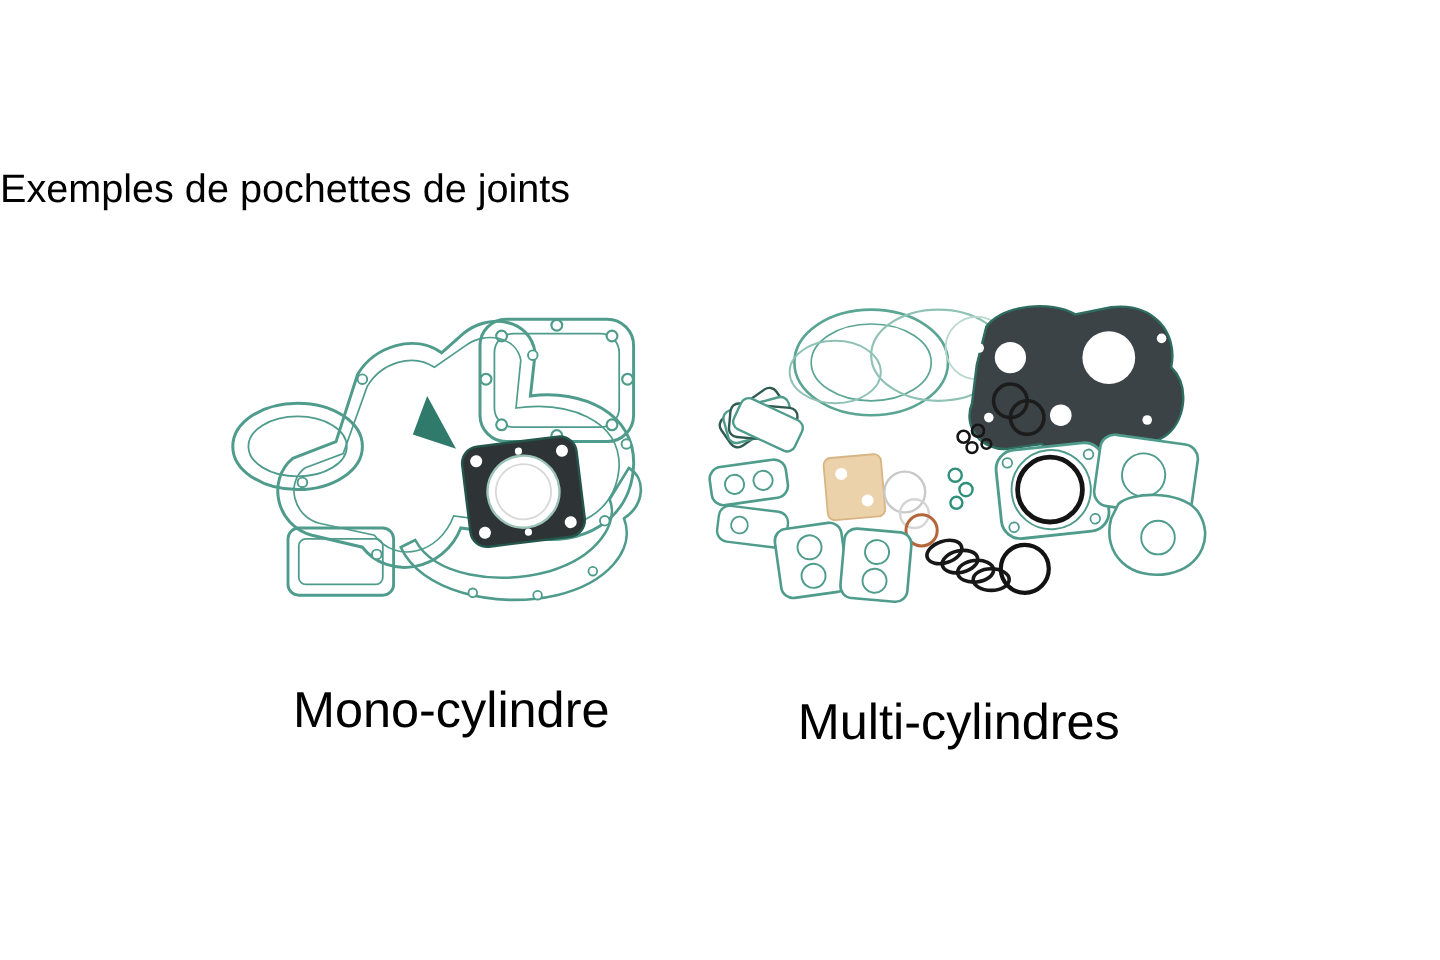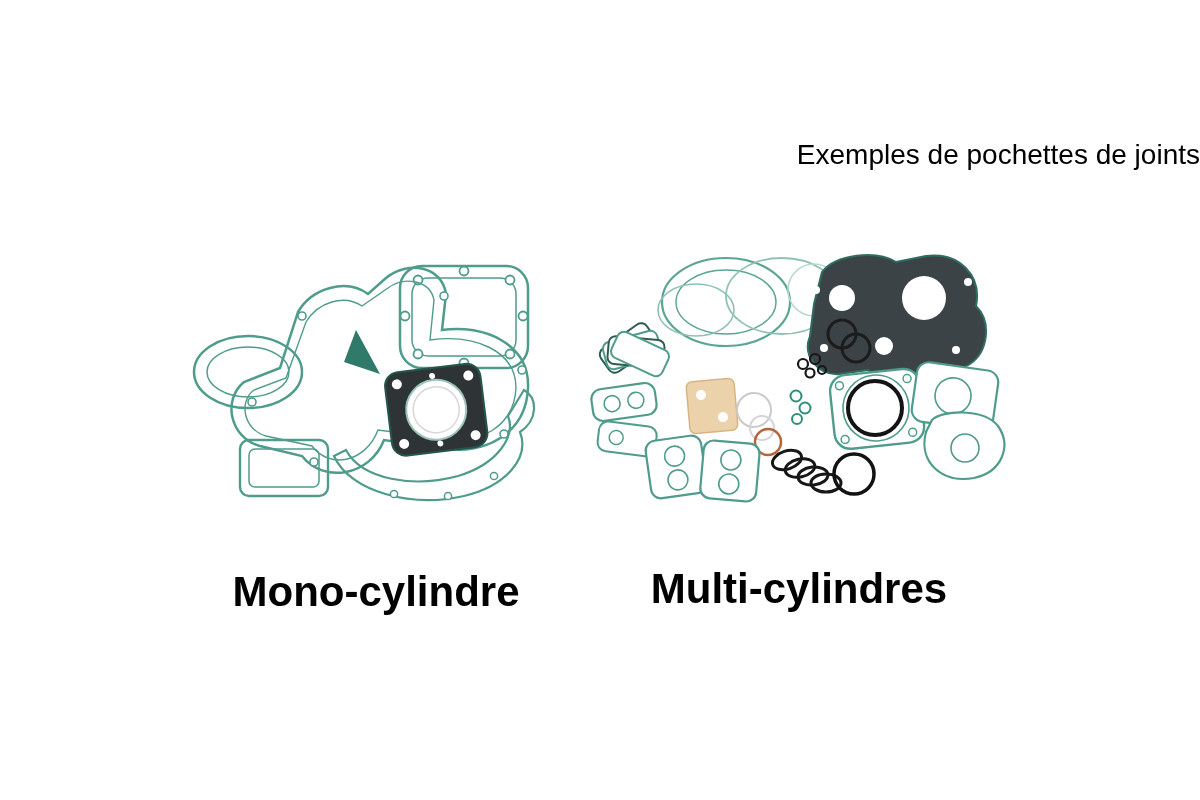--- a/index.html
+++ b/index.html
@@ -15,23 +15,23 @@
     position: relative;
     width: 1200px;
     height: 800px;
     background: #ffffff;
   }
   .title {
     position: absolute;
     top: 138px;
     left: 0;
     width: 100%;
-    text-align: right;
+    text-align: left;
     color: #000000;
-    font-size: 28px;
+    font-size: 33px;
     line-height: 1.18;
     font-weight: 400;
   }
   .title .line { display: block; }
   .figures-row {
     position: absolute;
     top: 250px;
     left: 0;
     width: 100%;
     display: flex;
@@ -43,25 +43,25 @@
     display: flex;
     flex-direction: column;
     align-items: center;
   }
   .figure-mono { width: 380px; }
   .figure-multi { width: 430px; }
   .caption {
     text-align: center;
     color: #000000;
     font-size: 42px;
-    font-weight: 700;
+    font-weight: 400;
     white-space: nowrap;
   }
   .figure-mono .caption { margin-top: 48px; }
-  .figure-multi .caption { margin-top: 35px; }
+  .figure-multi .caption { margin-top: 48px; }
   svg { display: block; }
 </style>
 </head>
 <body>
 
 <div class="page">
 
   <div class="title">
     <span class="line">Exemples de pochettes de joints</span>
   </div>

